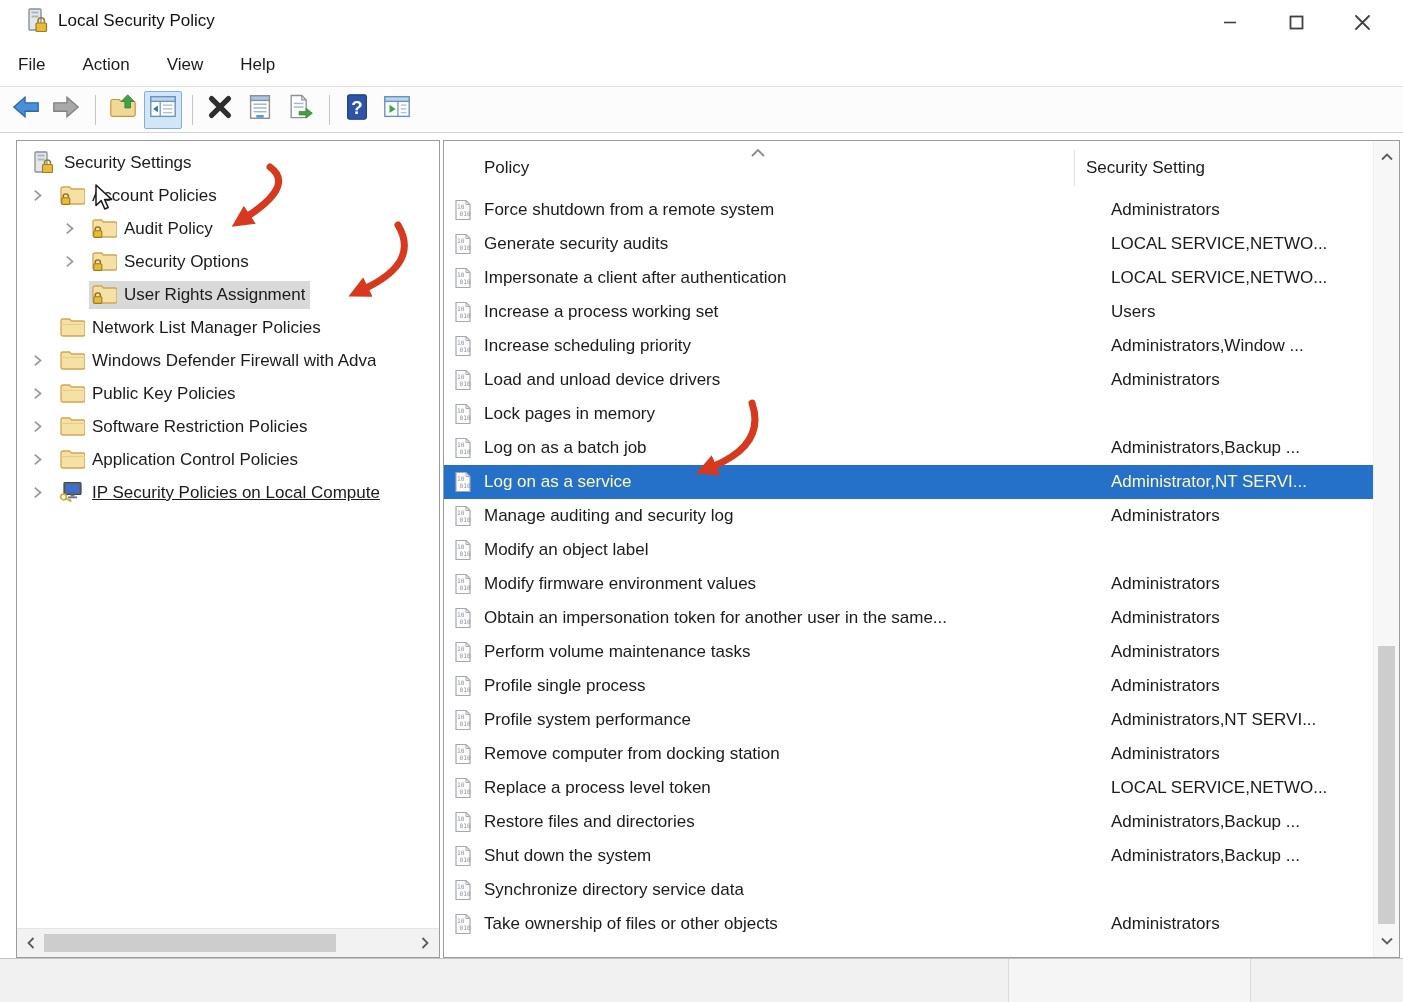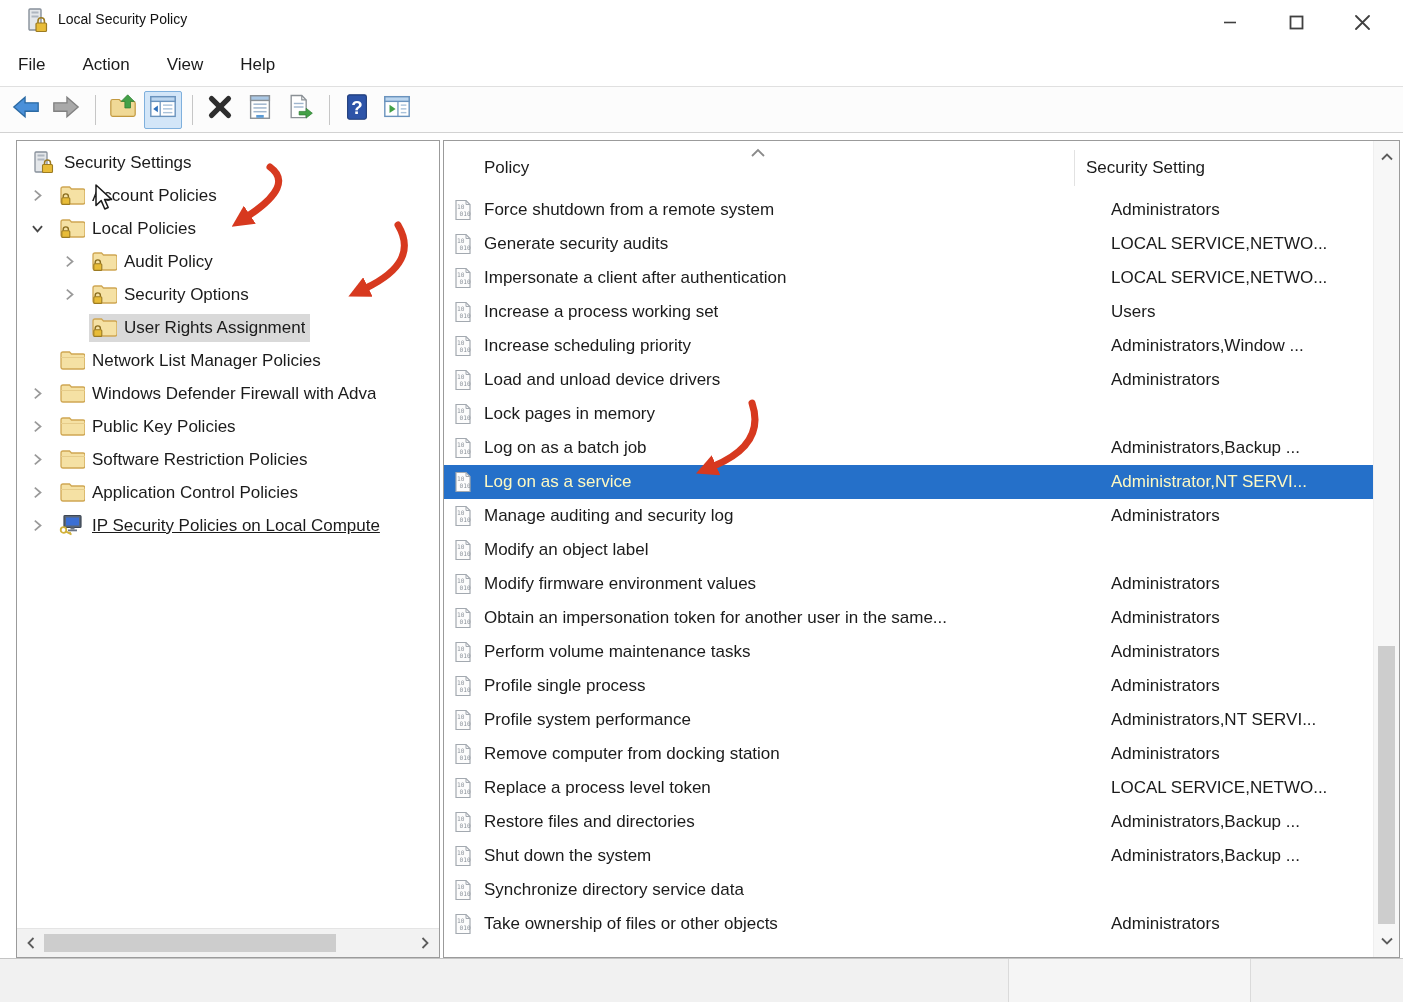--- a/index.html
+++ b/index.html
@@ -9,21 +9,21 @@
   }
   html,body{margin:0;padding:0;background:#dcdcdc;}
   .window{
     position:relative;width:1403px;height:1002px;background:#ffffff;
     font-family:"Liberation Sans","DejaVu Sans",sans-serif;font-size:17px;color:#1b1b1b;
     overflow:hidden;border-bottom:1px solid #cfcfcf;
   }
   
   .titlebar{position:absolute;left:0;top:0;width:100%;height:44px;background:#ffffff;}
   .app-icon{position:absolute;left:26px;top:8px;width:22px;height:27px;}
-  .title{position:absolute;left:58px;top:11px;font-size:14px;color:#111;white-space:nowrap;}
+  .title{position:absolute;left:58px;top:11px;font-size:17px;color:#111;white-space:nowrap;}
   .win-controls{position:absolute;right:8px;top:0;height:44px;display:flex;}
   .win-btn{width:66px;height:44px;display:flex;align-items:center;justify-content:center;color:#404040;}
   
   .menubar{position:absolute;left:0;top:44px;width:100%;height:42px;background:#ffffff;display:flex;align-items:center;padding-left:18px;box-sizing:border-box;}
   .menu-item{padding:4px 0;margin-right:37px;color:#1b1b1b;}
   
   .toolbar{position:absolute;left:0;top:86px;width:100%;height:47px;background:#fcfcfc;
     border-top:1px solid #e0e0e0;border-bottom:1px solid #d2d2d2;box-sizing:border-box;
     display:flex;align-items:center;padding-left:7px;}
   .tb-btn{width:36px;height:36px;display:flex;align-items:center;justify-content:center;border:1px solid transparent;border-radius:2px;margin-right:2px;}
@@ -217,37 +217,20 @@
             <span class="ti-icon">
               <svg width="26" height="22" viewBox="0 0 26 22">
                 <path d="M2,5 q0,-2 2,-2 h6.5 l2,2 h11.5 q2,0 2,2 v11 q0,2 -2,2 H4 q-2,0 -2,-2 z" fill="#f5e1a4" stroke="#cfa753" stroke-width="1.3"></path>
                 <path d="M4.2,13.8 v-1.3 a2.6,2.6 0 0 1 5.2,0 v1.3" fill="none" stroke="#8a6d1f" stroke-width="1.4"></path>
                 <rect x="2.8" y="13.8" width="8" height="6.6" rx="1" fill="#e8bc38" stroke="#9c7b22" stroke-width="1.1"></rect>
               </svg>
             </span>
             <span class="ti-label">Account Policies</span>
           </span>
         </div>
-        <div class="tree-item" style="padding-left: 14px;">
-          <span class="exp">
-            <svg width="13" height="13" viewBox="0 0 12 12">
-              <polyline points="1.8,3.8 6,8.6 10.2,3.8" fill="none" stroke="#474747" stroke-width="1.7"></polyline>
-            </svg>
-          </span>
-          <span class="ti-sel">
-            <span class="ti-icon">
-              <svg width="26" height="22" viewBox="0 0 26 22">
-                <path d="M2,5 q0,-2 2,-2 h6.5 l2,2 h11.5 q2,0 2,2 v11 q0,2 -2,2 H4 q-2,0 -2,-2 z" fill="#f5e1a4" stroke="#cfa753" stroke-width="1.3"></path>
-                <path d="M4.2,13.8 v-1.3 a2.6,2.6 0 0 1 5.2,0 v1.3" fill="none" stroke="#8a6d1f" stroke-width="1.4"></path>
-                <rect x="2.8" y="13.8" width="8" height="6.6" rx="1" fill="#e8bc38" stroke="#9c7b22" stroke-width="1.1"></rect>
-              </svg>
-            </span>
-            <span class="ti-label">Local Policies</span>
-          </span>
-        </div>
         <div class="tree-item" style="padding-left: 46px;">
           <span class="exp">
             <svg width="13" height="13" viewBox="0 0 12 12">
               <polyline points="3.5,1.5 8.8,6 3.5,10.5" fill="none" stroke="#9a9a9a" stroke-width="1.6"></polyline>
             </svg>
           </span>
           <span class="ti-sel">
             <span class="ti-icon">
               <svg width="26" height="22" viewBox="0 0 26 22">
                 <path d="M2,5 q0,-2 2,-2 h6.5 l2,2 h11.5 q2,0 2,2 v11 q0,2 -2,2 H4 q-2,0 -2,-2 z" fill="#f5e1a4" stroke="#cfa753" stroke-width="1.3"></path>

